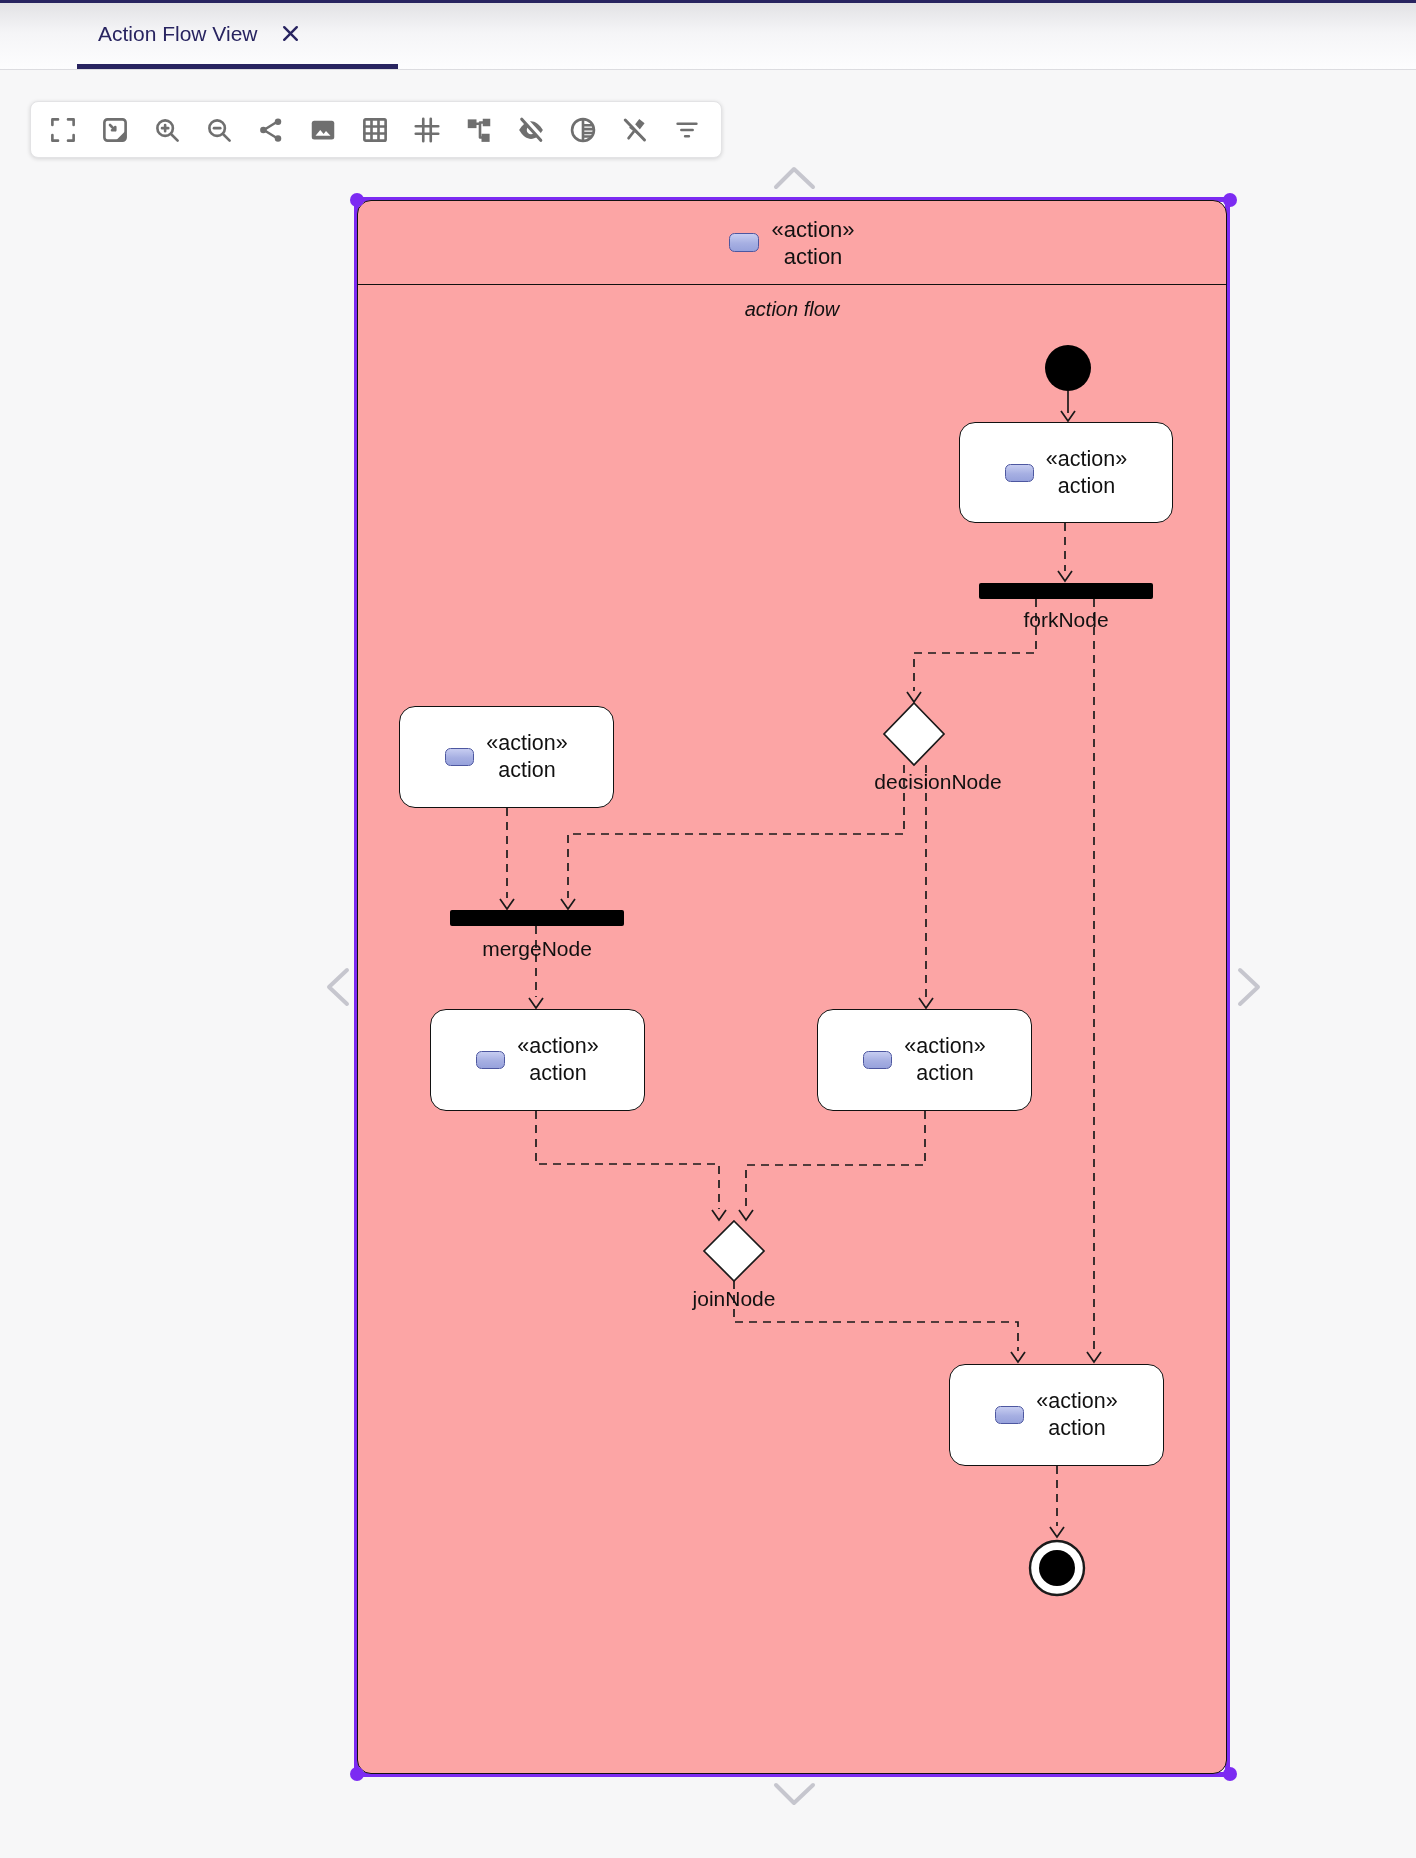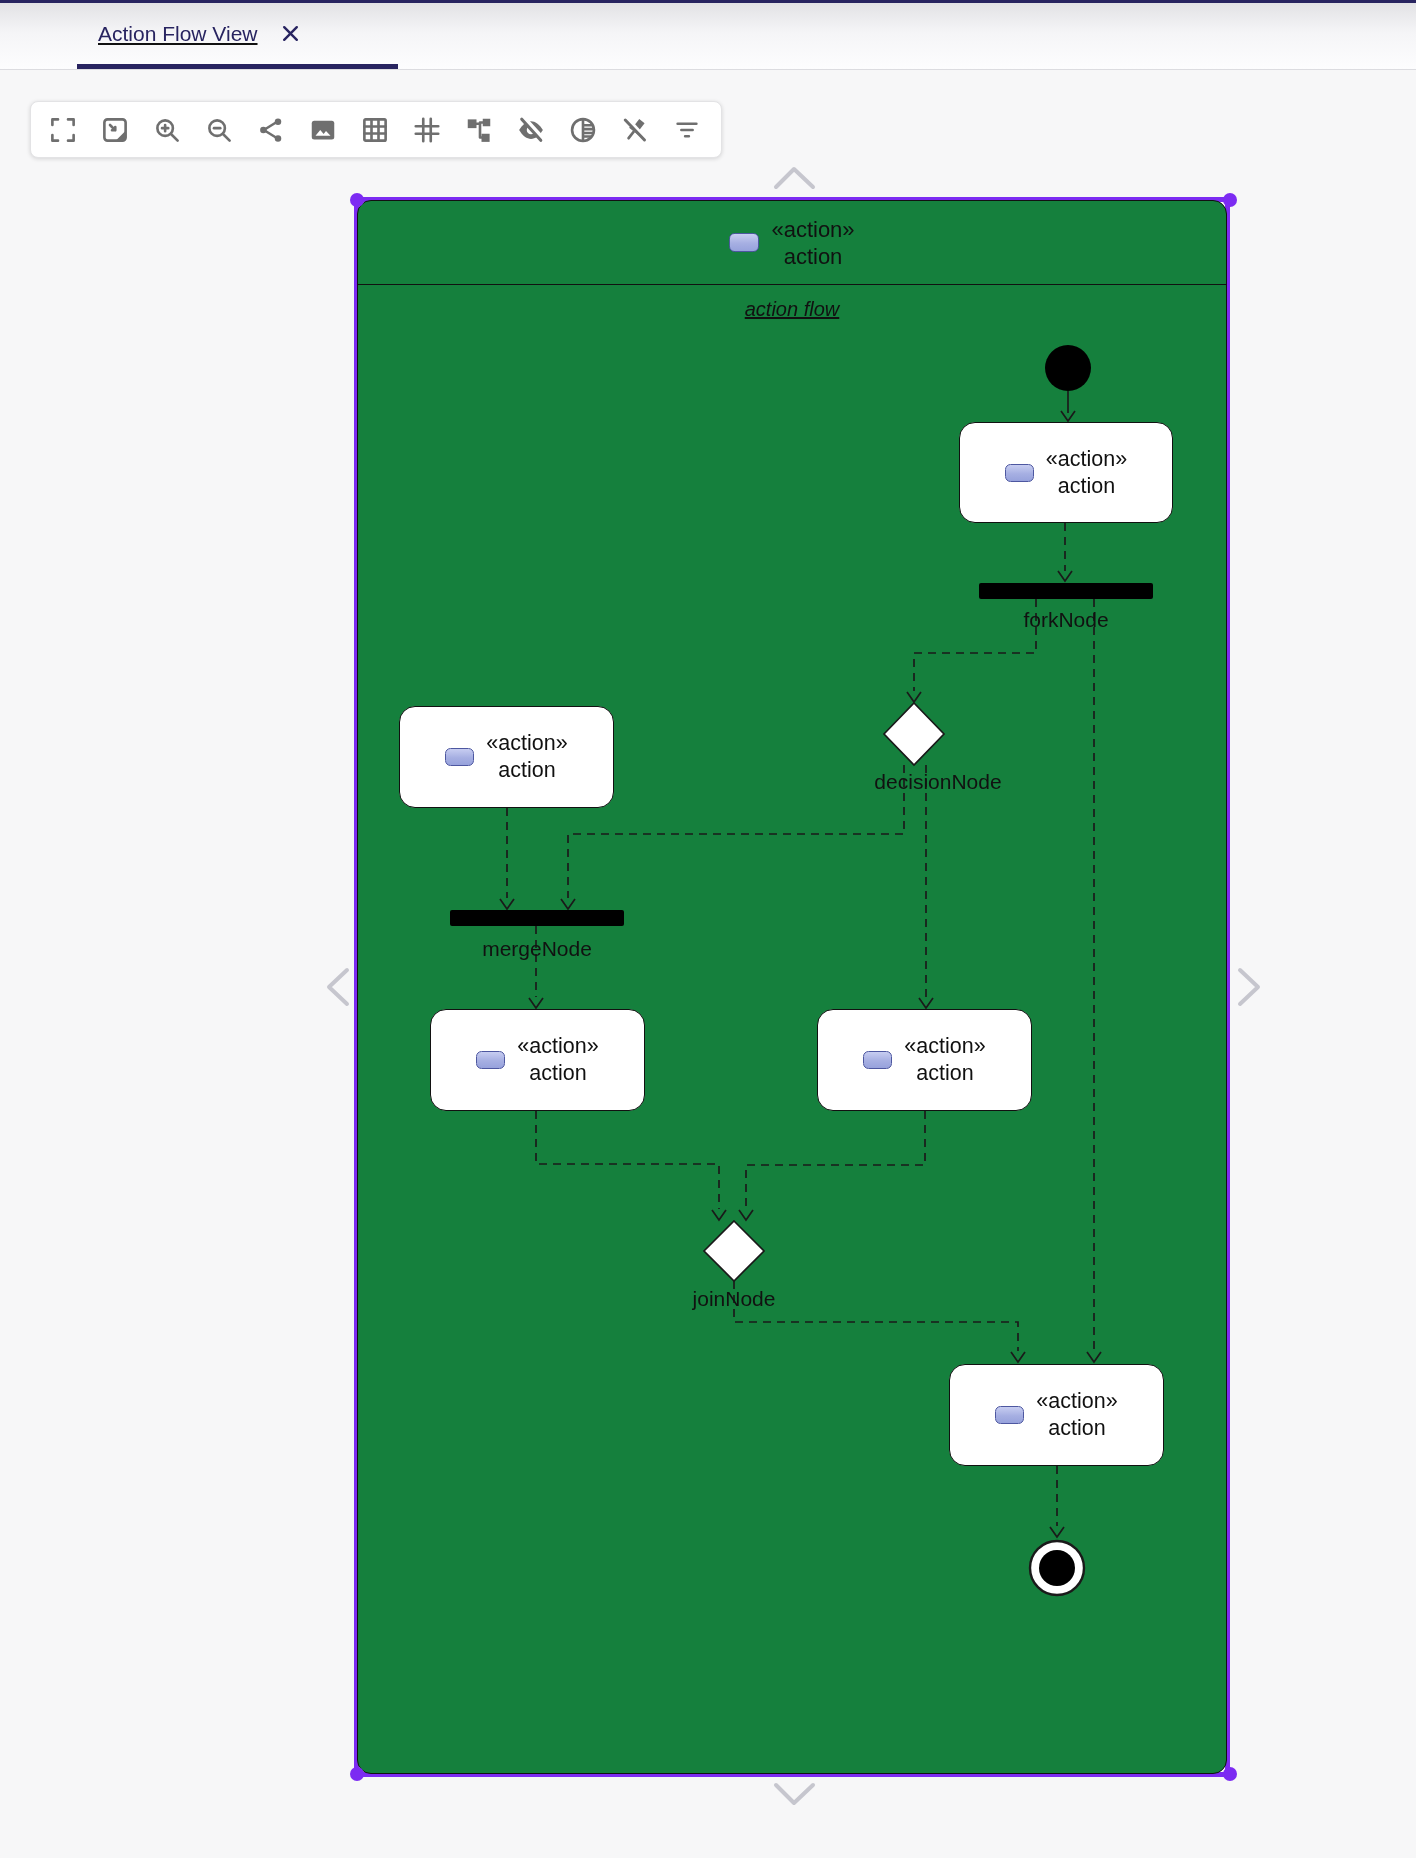--- a/index.html
+++ b/index.html
@@ -6,53 +6,53 @@
   body{width:1416px;height:1858px;overflow:hidden;}
   .app{position:relative;width:1416px;height:1858px;background:#f7f7f8;
        font-family:"Liberation Sans",sans-serif;color:#111;}
   
   .topline{position:absolute;left:0;top:0;width:100%;height:3px;background:#282460;}
   .tabbar{position:absolute;left:0;top:3px;width:100%;height:66px;
           background:linear-gradient(180deg,#e2e2e5 0%,#f5f5f7 45%,#fdfdfe 100%);
           border-bottom:1px solid #dcdce0;}
   .tab{position:absolute;left:77px;top:0;width:321px;height:66px;box-sizing:border-box;
        display:flex;align-items:center;padding-left:21px;gap:22px;
-       border-bottom:5px solid #282460;cursor:pointer;text-decoration:underline;}
+       border-bottom:5px solid #282460;cursor:pointer;}
   .tab-label{font-size:21px;color:#282460;}
   .tab-close{width:21px;height:21px;flex:0 0 auto;}
   
   .toolbar{position:absolute;left:30px;top:101px;width:692px;height:57px;
            background:#fff;border:1px solid #e3e3e5;border-radius:8px;
            box-shadow:0 1px 4px rgba(0,0,0,.14);
            display:flex;align-items:center;padding:0 6px;box-sizing:border-box;}
   .tbtn{width:52px;height:48px;display:flex;align-items:center;justify-content:center;
         background:none;border:none;cursor:pointer;padding:0;}
   .tbtn svg{width:30px;height:30px;}
   .ic{stroke:#6f6f6f;fill:none;stroke-width:2.1;stroke-linecap:round;stroke-linejoin:round;}
   .icf{fill:#6f6f6f;stroke:none;}
   
   .chev{position:absolute;stroke:#c6c6ce;stroke-width:4;fill:none;
         stroke-linecap:round;stroke-linejoin:round;}
   .selection{position:absolute;left:354px;top:197px;width:876px;height:1580px;
              box-sizing:border-box;border:5px solid #7c2bf2;}
   .handle{position:absolute;width:14px;height:14px;border-radius:50%;background:#7c2bf2;}
   
   .frame{position:absolute;left:357px;top:200px;width:870px;height:1574px;
-         box-sizing:border-box;background:#15803d;border:1.5px solid #111;border-radius:14px;}
+         box-sizing:border-box;background:#fca5a5;border:1.5px solid #111;border-radius:14px;}
   .frame-header{position:absolute;left:0;top:0;width:100%;height:84px;box-sizing:border-box;
                 border-bottom:1.5px solid #111;display:flex;align-items:center;
                 justify-content:center;gap:12px;}
   .action-icon{display:inline-block;width:27px;height:16px;border-radius:5.5px;
                border:1.5px solid #4d57a0;
                background:linear-gradient(180deg,#c7cdf1 0%,#a6afe2 55%,#97a2dc 100%);
                flex:0 0 auto;}
   .hdr-text,.action-text{display:flex;flex-direction:column;align-items:center;
                font-size:22px;line-height:27px;}
   .frame-subtitle{position:absolute;left:0;top:97px;width:100%;text-align:center;
-               font-style:italic;font-size:20px;text-decoration:underline;}
+               font-style:italic;font-size:20px;}
   .edges{position:absolute;left:0;top:0;}
   .edge{stroke:#1a1a1a;stroke-width:1.7;fill:none;}
   .dashed{stroke-dasharray:8 6;}
   .ah{stroke:#1a1a1a;stroke-width:1.7;fill:none;stroke-linejoin:miter;}
   .action-node{position:absolute;box-sizing:border-box;background:#fff;
                border:1.6px solid #111;border-radius:16px;display:flex;
                align-items:center;justify-content:center;gap:12px;cursor:pointer;}
   .action-text{font-size:21.5px;line-height:27px;}
   .node-label{position:absolute;transform:translate(-50%,-50%);font-size:21px;
               white-space:nowrap;}

